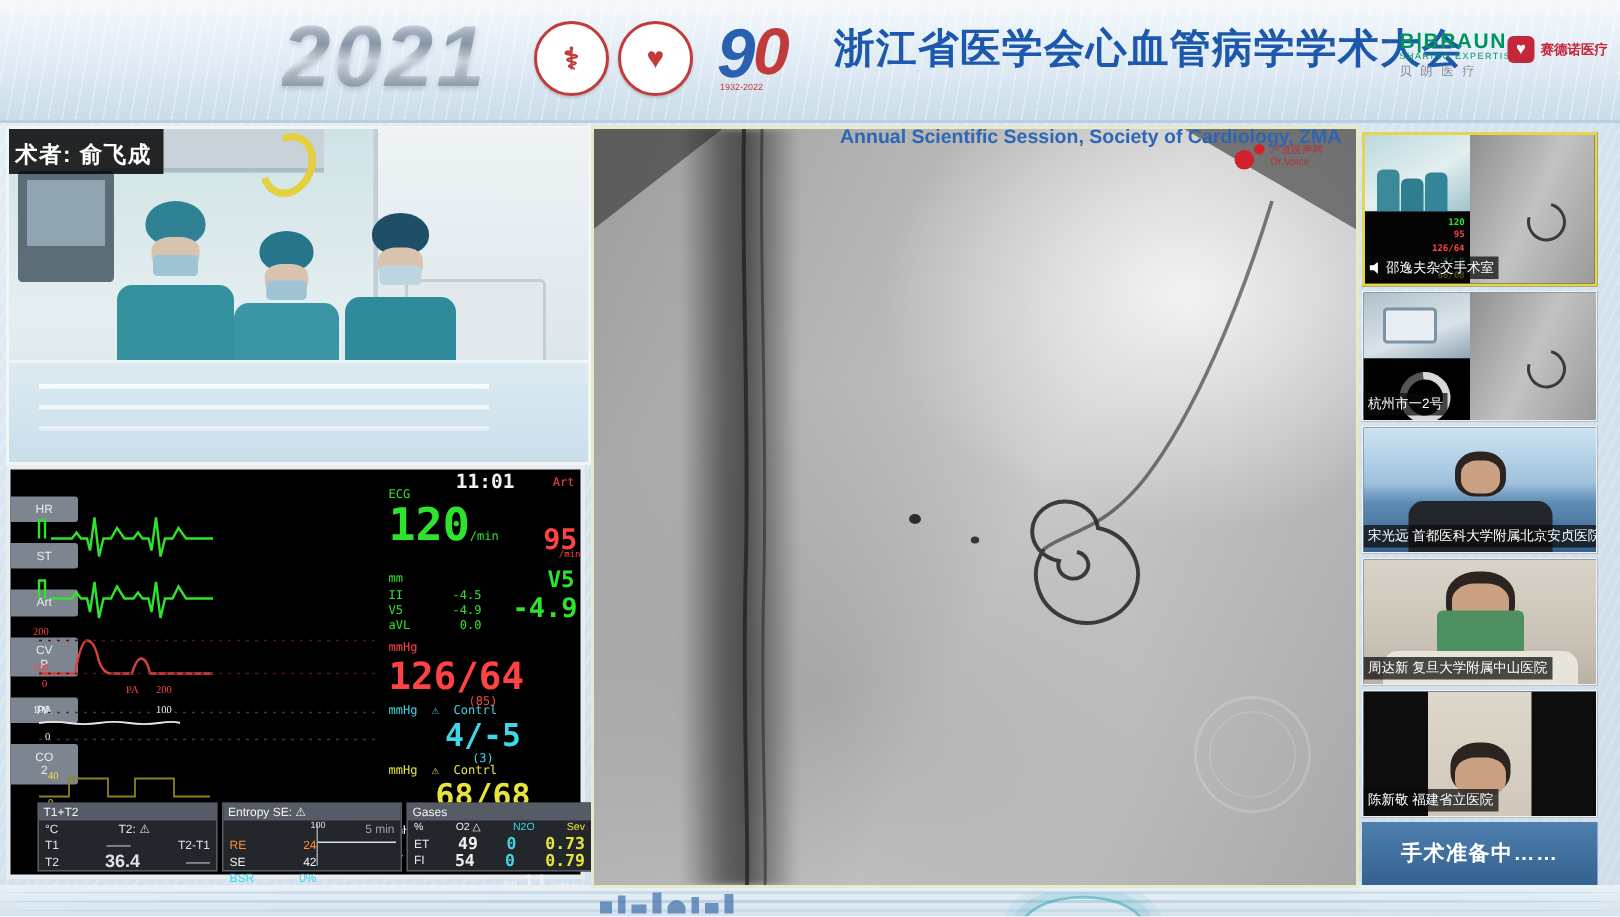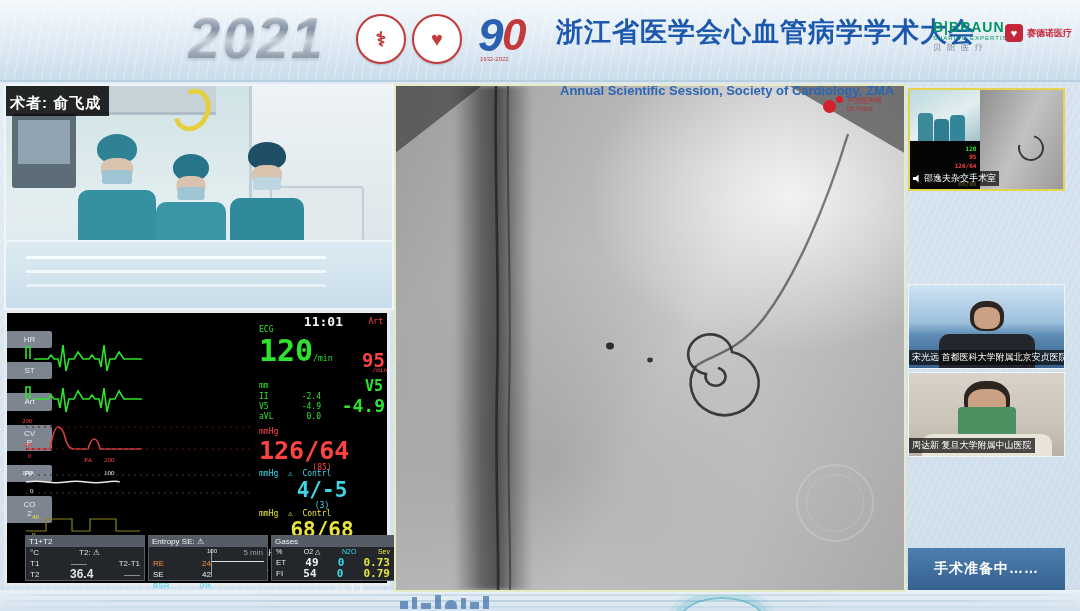--- a/index.html
+++ b/index.html
@@ -285,21 +285,21 @@
         <div>
           <span class="hr c-green">120</span><span class="tiny c-green">/min</span>
           <span class="sp c-red" style="position:absolute;right:0;bottom:2px">95</span><span class="tiny c-red" style="position:absolute;right:-2px;bottom:0;font-size:6px">/min</span>
         </div>
       </div>
 
       <div class="seg" style="height:46px">
         <span class="tiny c-green">mm</span>
         <div class="strow c-green">
             <span>II</span>
-            <span>-2.4</span>
+            <span>-4.5</span>
           </div>
         <div class="strow c-green">
             <span>V5</span>
             <span>-4.9</span>
           </div>
         <div class="strow c-green">
             <span>aVL</span>
             <span>0.0</span>
           </div>
         <div class="bigst c-green" style="position:absolute;right:2px;top:6px">V5</div>
@@ -431,20 +431,28 @@
       <i class="c-cyan" style="top:30px">4/-5</i>
       <i class="c-yellow" style="top:39px">68/68</i>
     </div>
     <div class="comp-fl"></div>
     <div class="lbl">
         <span class="mutesym"></span>
         <span>邵逸夫杂交手术室</span>
       </div>
   </div>
 
+  <div class="thumb t2">
+    <div class="comp-equip"></div>
+    <div class="comp-ivus"></div>
+    <div class="comp-fl"></div>
+    <div class="lbl">
+        <span>杭州市一2号</span>
+      </div>
+  </div>
 
   <div class="thumb t3 pthumb">
     <div class="bg3"></div>
     <div class="head" style="top:16px;width:34px;height:30px"></div>
     <div class="head skin" style="top:22px;width:26px;height:22px;border-radius:40%"></div>
     <div class="shoulders" style="width:96px;height:34px"></div>
     <div class="lbl">
         <span>宋光远 首都医科大学附属北京安贞医院</span>
       </div>
   </div>
@@ -453,20 +461,29 @@
     <div class="bg4"></div>
     <div class="head" style="top:8px;width:46px;height:38px"></div>
     <div class="head skin" style="top:16px;width:38px;height:28px;border-radius:40%"></div>
     <div class="greenmask" style="top:34px;width:58px;height:30px"></div>
     <div class="shoulders" style="width:130px;height:22px;background:#e8e4da"></div>
     <div class="lbl">
         <span>周达新 复旦大学附属中山医院</span>
       </div>
   </div>
 
+  <div class="thumb t5 pthumb">
+    <div class="bg5"></div>
+    <div class="col5"></div>
+    <div class="head" style="top:34px;width:40px;height:34px"></div>
+    <div class="head skin" style="top:44px;width:34px;height:26px;border-radius:40%"></div>
+    <div class="lbl">
+        <span>陈新敬 福建省立医院</span>
+      </div>
+  </div>
 
   <div class="statusbanner">
     <span>手术准备中……</span>
   </div>
 
   <div class="bottomdecor">
     <div class="waveline" style="top:4px;background:#aec9dd"></div>
     <div class="waveline" style="top:10px;background:#9cbcd4"></div>
     <div class="waveline" style="top:16px;background:#b7d0e2"></div>
     <div class="ripples"></div>

